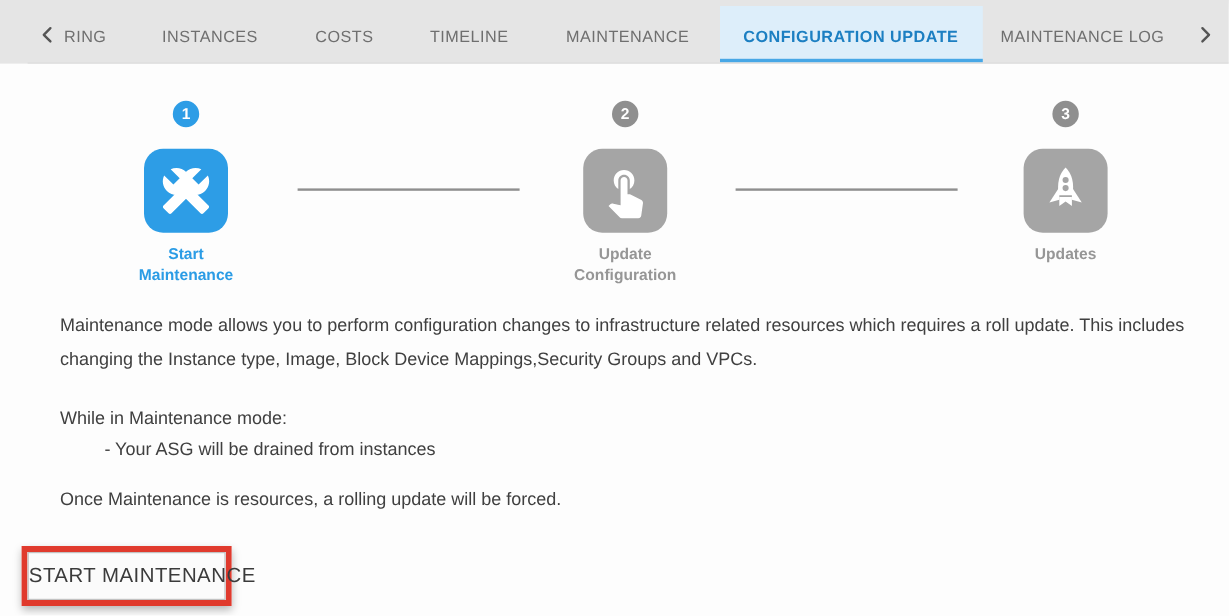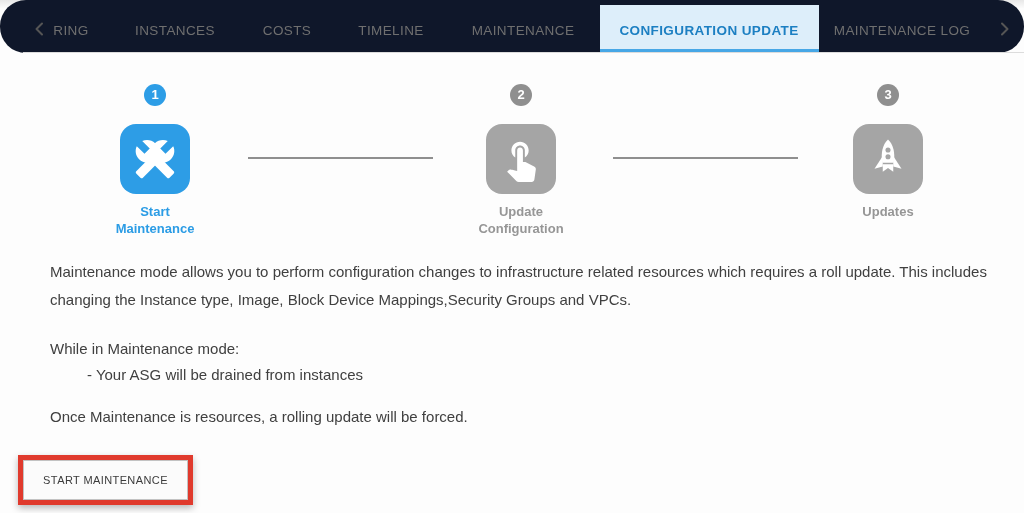--- a/index.html
+++ b/index.html
@@ -5,21 +5,21 @@
   * { margin:0; padding:0; box-sizing:border-box; }
   html,body { width:1024px; height:513px; overflow:hidden; background:#fdfdfd;
               font-family:"Liberation Sans","DejaVu Sans",sans-serif; }
   .page { position:relative; width:1024px; height:513px; background:#fdfdfd; }
 
   
   .top-fade { position:absolute; left:0; top:0; width:1024px; height:8px;
               background:linear-gradient(#e7e7e7,#fbfbfb); }
 
   
-  .tabbar { position:absolute; left:0; top:0; width:1024px; height:53px; background:#0f172a;border-radius:26px; }
+  .tabbar { position:absolute; left:0; top:0; width:1024px; height:53px; background:#e5e5e5; }
   .tabbar-border { position:absolute; left:23px; right:0; top:52px; height:1px; background:#dcdcdc; }
   .tab { position:absolute; top:8px; height:44px; display:flex; align-items:center;
          transform:translateX(-50%); color:#6f6f6f; font-size:13.5px; font-weight:500;
          letter-spacing:.4px; white-space:nowrap; cursor:pointer; }
   .tab-active-bg { position:absolute; left:600px; top:5px; width:219px; height:47px;
                    background:#ddeefa; border-bottom:3px solid #47a7e6; }
   .tab.active { color:#1c7fc2; font-weight:700; }
   .chev { position:absolute; top:21px; width:16px; height:16px; cursor:pointer; }
   .chev svg { display:block; }
 
@@ -48,21 +48,21 @@
   .maint-heading { margin-top:22px; line-height:26px; }
   .maint-point { margin-left:37px; line-height:26px; }
   .p2 { margin-top:16px; line-height:26px; }
 
   
   .annotation-box { position:absolute; left:18px; top:455px; width:175px; height:50px;
                     border:5px solid #e03a2d; background:#fff;
                     box-shadow:0 3px 7px rgba(0,0,0,.28);
                     display:flex; align-items:center; justify-content:center; }
   .start-btn { width:100%; height:100%; background:#fbfbfb; border:1px solid #c2c2c2;
-               color:#3b3b3b; font-size:11px; letter-spacing:.4px;
+               color:#3b3b3b; font-size:17px; letter-spacing:.4px;
                font-family:"Liberation Sans","DejaVu Sans",sans-serif; cursor:pointer;
                white-space:nowrap; }
 </style>
 </head>
 <body>
 
 <div class="page">
   <div class="top-fade"></div>
 
   <div class="tabbar">

